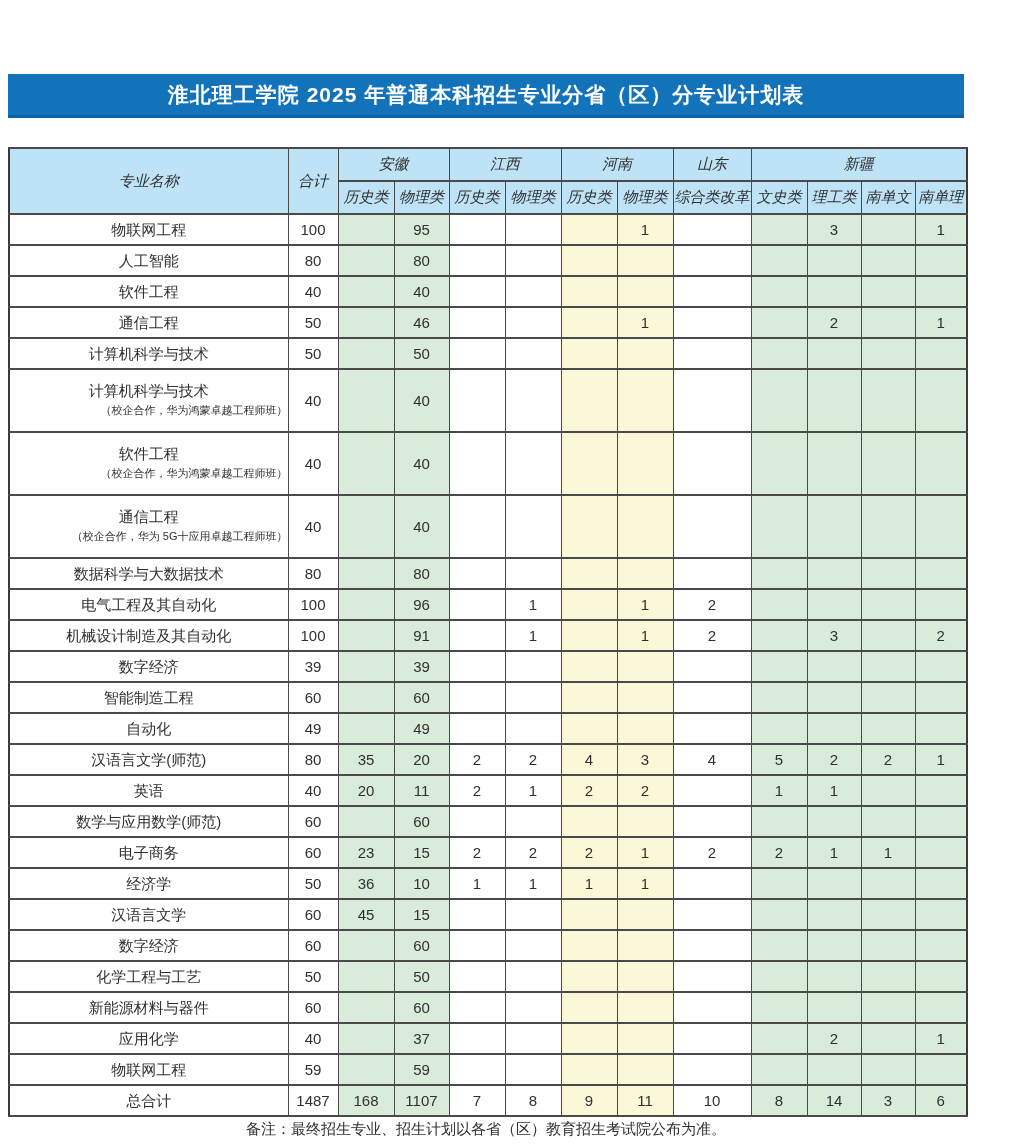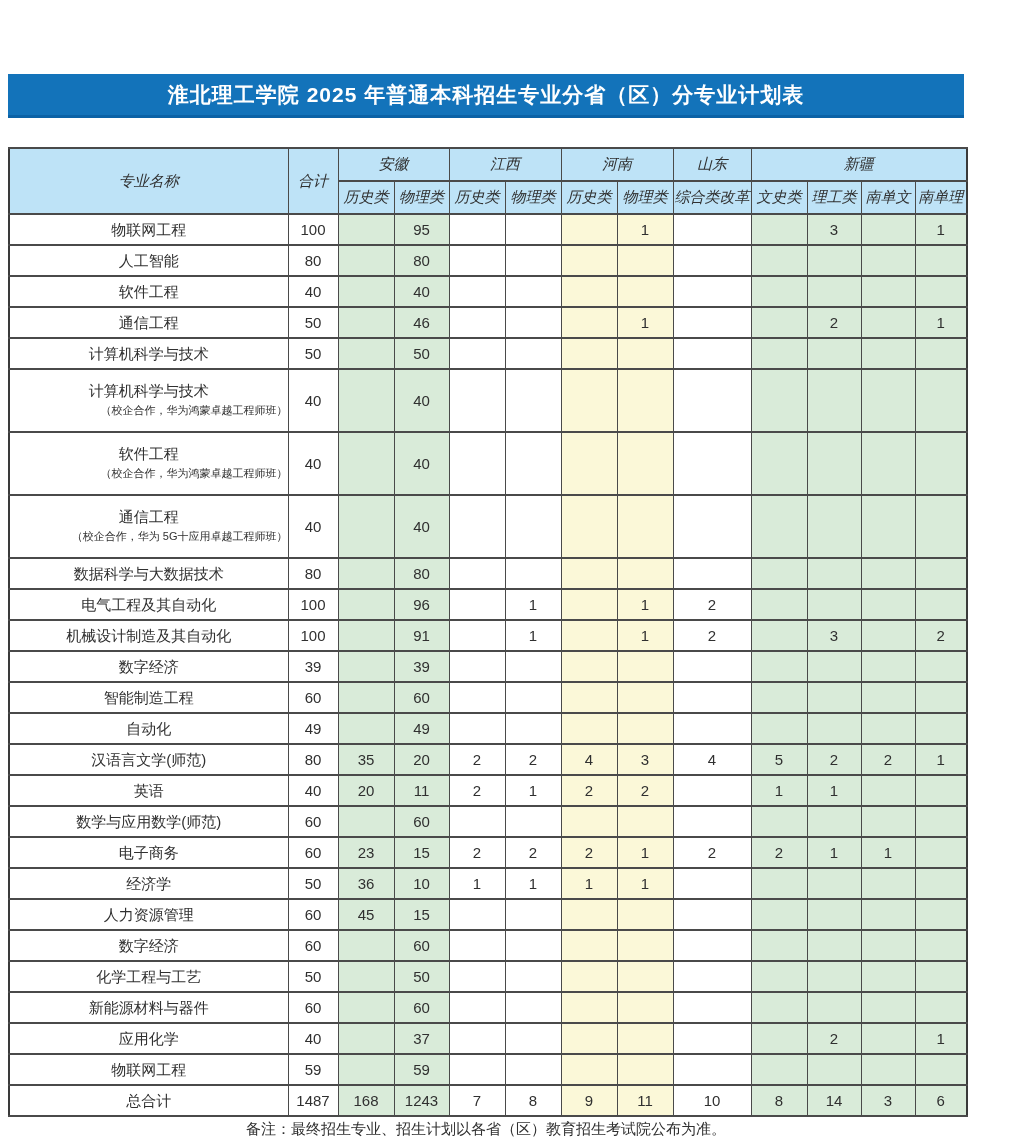--- a/index.html
+++ b/index.html
@@ -423,21 +423,21 @@
           <td class="bg-yellow">1</td>
           <td class="bg-yellow">1</td>
           <td></td>
           <td class="bg-green"></td>
           <td class="bg-green"></td>
           <td class="bg-green"></td>
           <td class="bg-green"></td>
         </tr>
         <tr>
           <td class="name-cell">
-            <div>人力资源管理</div>
+            <div>汉语言文学</div>
           </td>
           <td>60</td>
           <td class="bg-green">45</td>
           <td class="bg-green">15</td>
           <td></td>
           <td></td>
           <td class="bg-yellow"></td>
           <td class="bg-yellow"></td>
           <td></td>
           <td class="bg-green"></td>
@@ -529,21 +529,21 @@
           <td class="bg-green"></td>
           <td class="bg-green"></td>
           <td class="bg-green"></td>
         </tr>
         <tr>
           <td class="name-cell">
             <div>总合计</div>
           </td>
           <td>1487</td>
           <td class="bg-green">168</td>
-          <td class="bg-green">1243</td>
+          <td class="bg-green">1107</td>
           <td>7</td>
           <td>8</td>
           <td class="bg-yellow">9</td>
           <td class="bg-yellow">11</td>
           <td>10</td>
           <td class="bg-green">8</td>
           <td class="bg-green">14</td>
           <td class="bg-green">3</td>
           <td class="bg-green">6</td>
         </tr>

